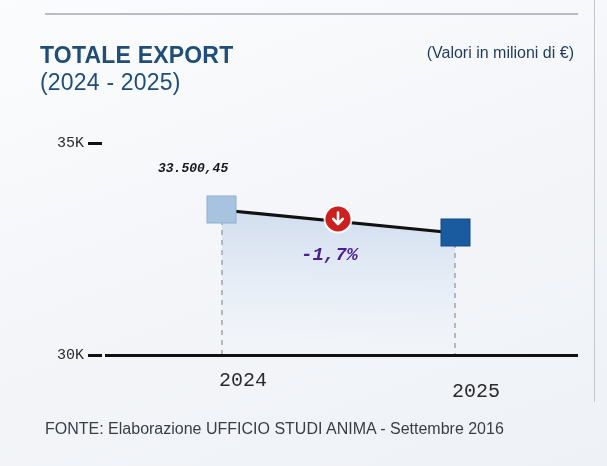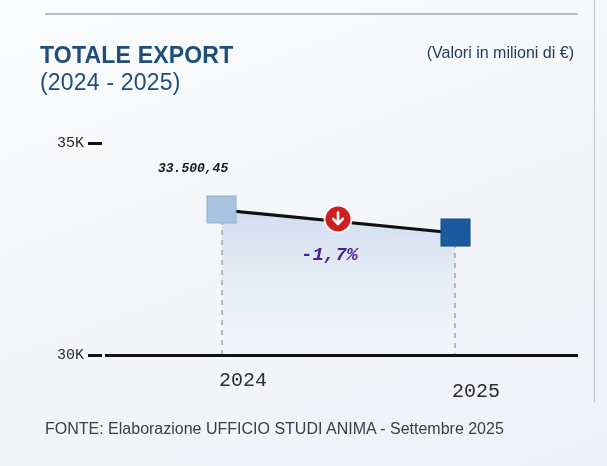--- a/index.html
+++ b/index.html
@@ -193,15 +193,15 @@
     <div class="ytick ytick-30">30K</div>
 
     <div class="xtick xtick-2024">2024</div>
     <div class="xtick xtick-2025">2025</div>
 
     <div class="vlabel vlabel-2024">33.500,45</div>
 
     <div class="delta-label">-1,7%</div>
   </div>
 
-  <div class="footer">FONTE: Elaborazione UFFICIO STUDI ANIMA - Settembre 2025</div>
+  <div class="footer">FONTE: Elaborazione UFFICIO STUDI ANIMA - Settembre 2016</div>
 
 </div>
 
 </body></html>

